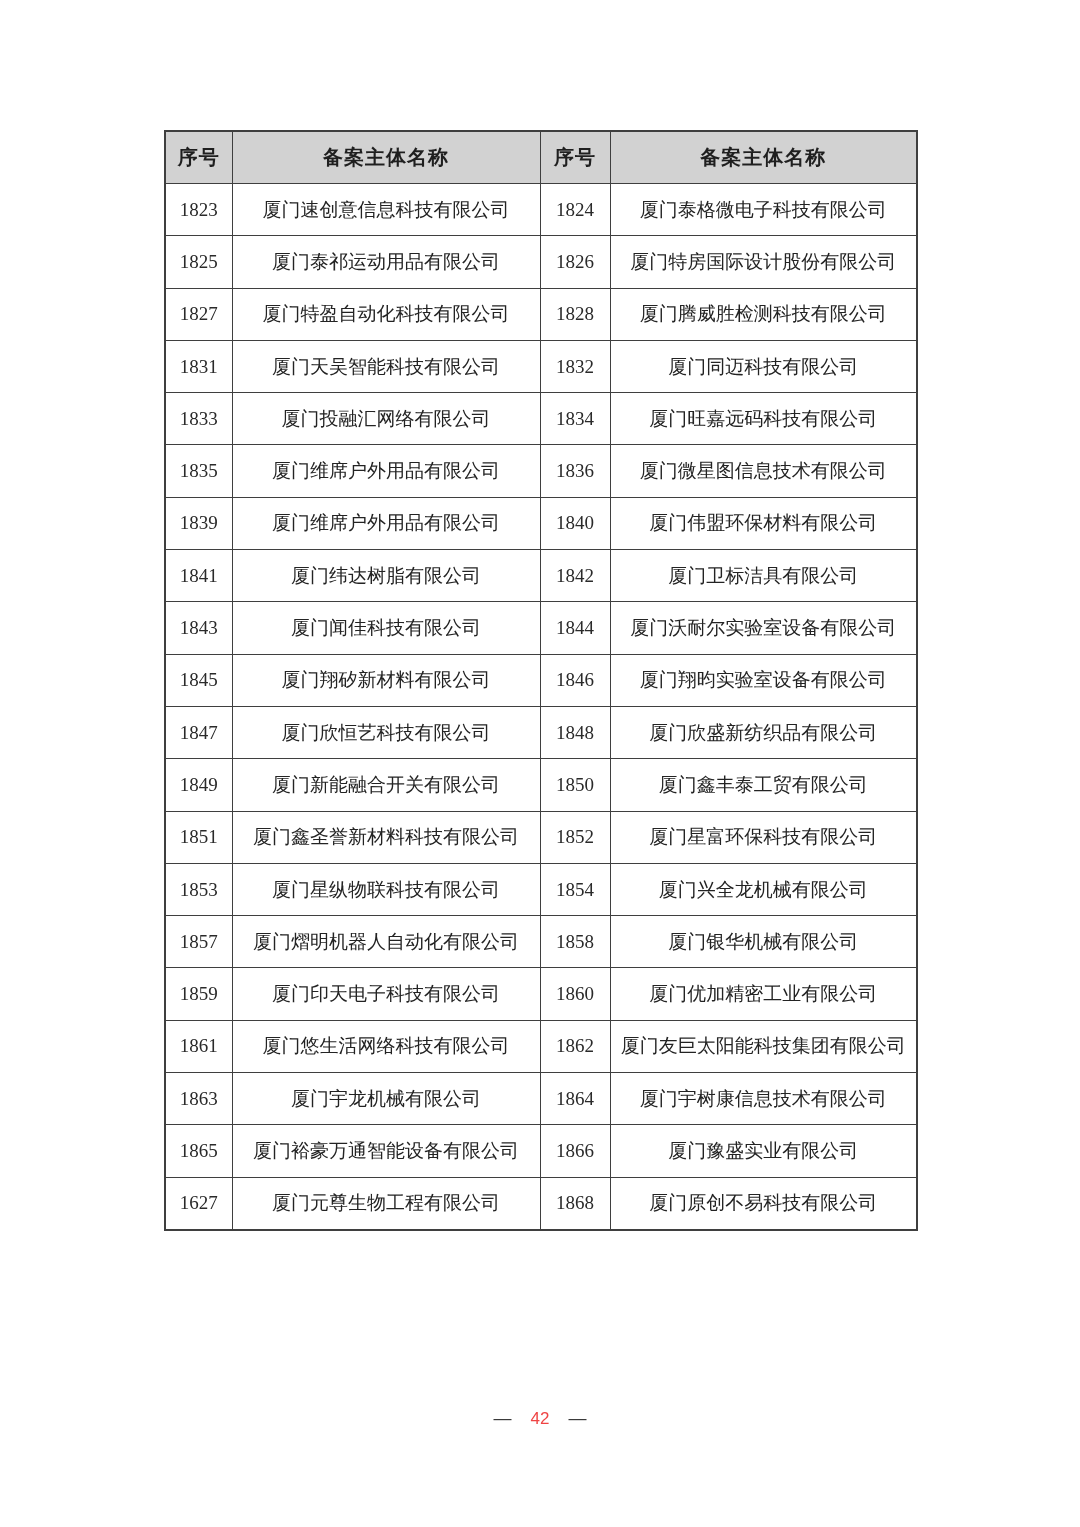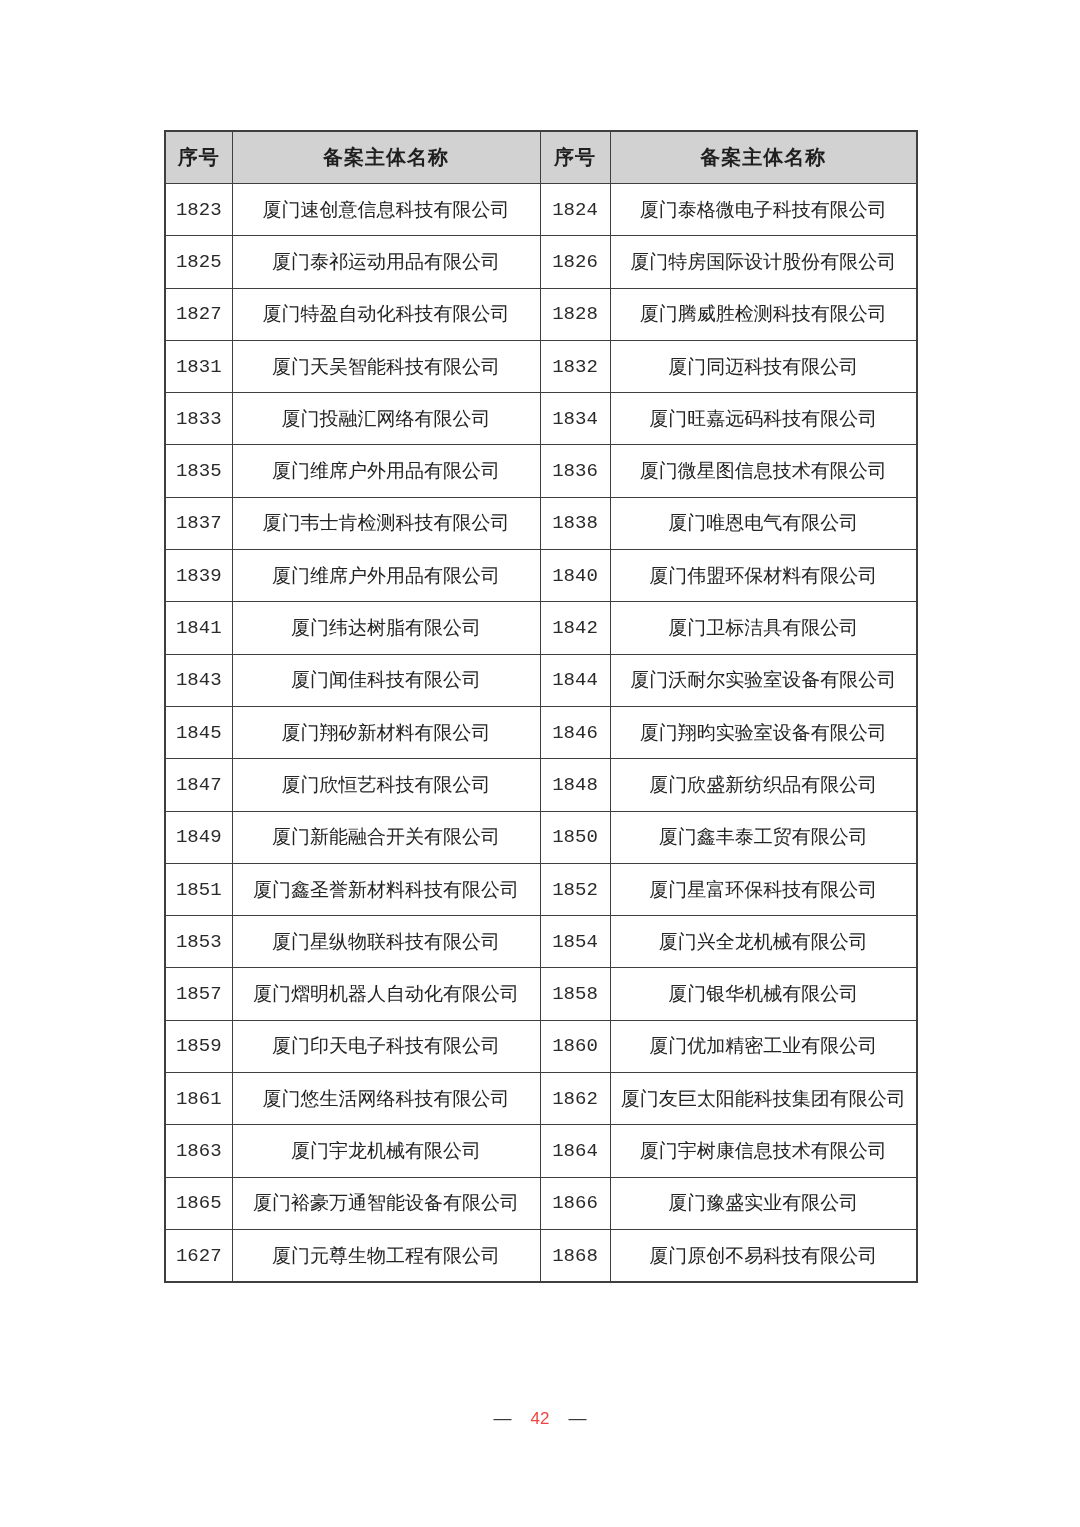--- a/index.html
+++ b/index.html
@@ -45,21 +45,21 @@
     font-size: 20px;
     font-weight: bold;
     color: #1f1f1f;
     letter-spacing: 1px;
   }
   table.filing-table td {
     height: 51.3px;
     font-size: 19px;
   }
   td.num {
-    font-family: Liberation Mono, monospace;
+    font-family: Liberation Serif, serif;
     font-size: 19px;
     color: #2a2a2a;
   }
   td.name {
     color: #232323;
   }
   .footer {
     position: absolute;
     left: 0;
     top: 1408px;
@@ -124,26 +124,20 @@
             <td class="num">1834</td>
             <td class="name">厦门旺嘉远码科技有限公司</td>
           </tr>
           <tr>
             <td class="num">1835</td>
             <td class="name">厦门维席户外用品有限公司</td>
             <td class="num">1836</td>
             <td class="name">厦门微星图信息技术有限公司</td>
           </tr>
           <tr>
-            <td class="num">1837</td>
-            <td class="name">厦门韦士肯检测科技有限公司</td>
-            <td class="num">1838</td>
-            <td class="name">厦门唯恩电气有限公司</td>
-          </tr>
-          <tr>
             <td class="num">1839</td>
             <td class="name">厦门维席户外用品有限公司</td>
             <td class="num">1840</td>
             <td class="name">厦门伟盟环保材料有限公司</td>
           </tr>
           <tr>
             <td class="num">1841</td>
             <td class="name">厦门纬达树脂有限公司</td>
             <td class="num">1842</td>
             <td class="name">厦门卫标洁具有限公司</td>

